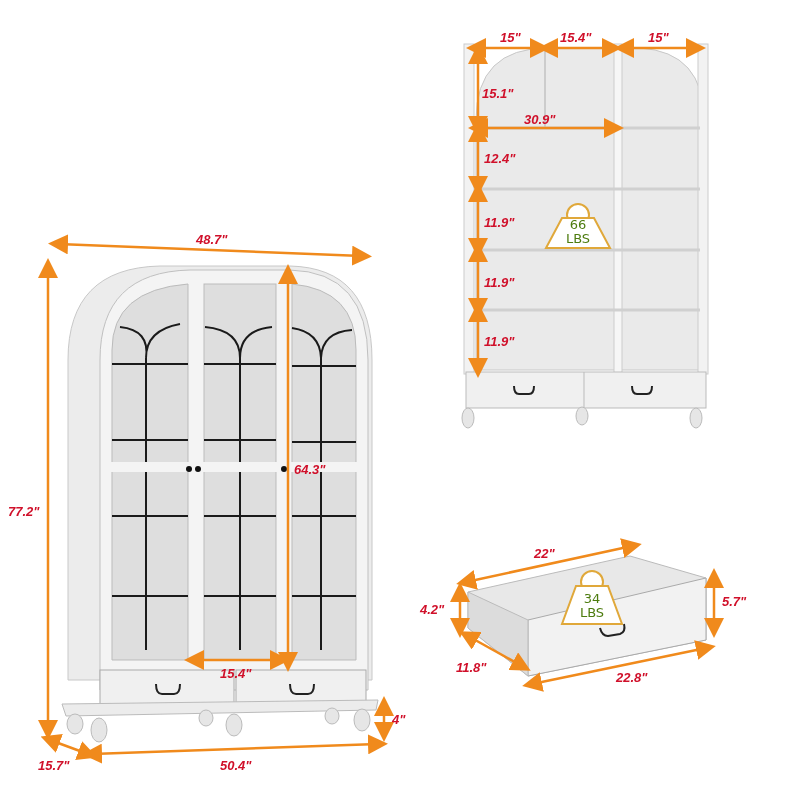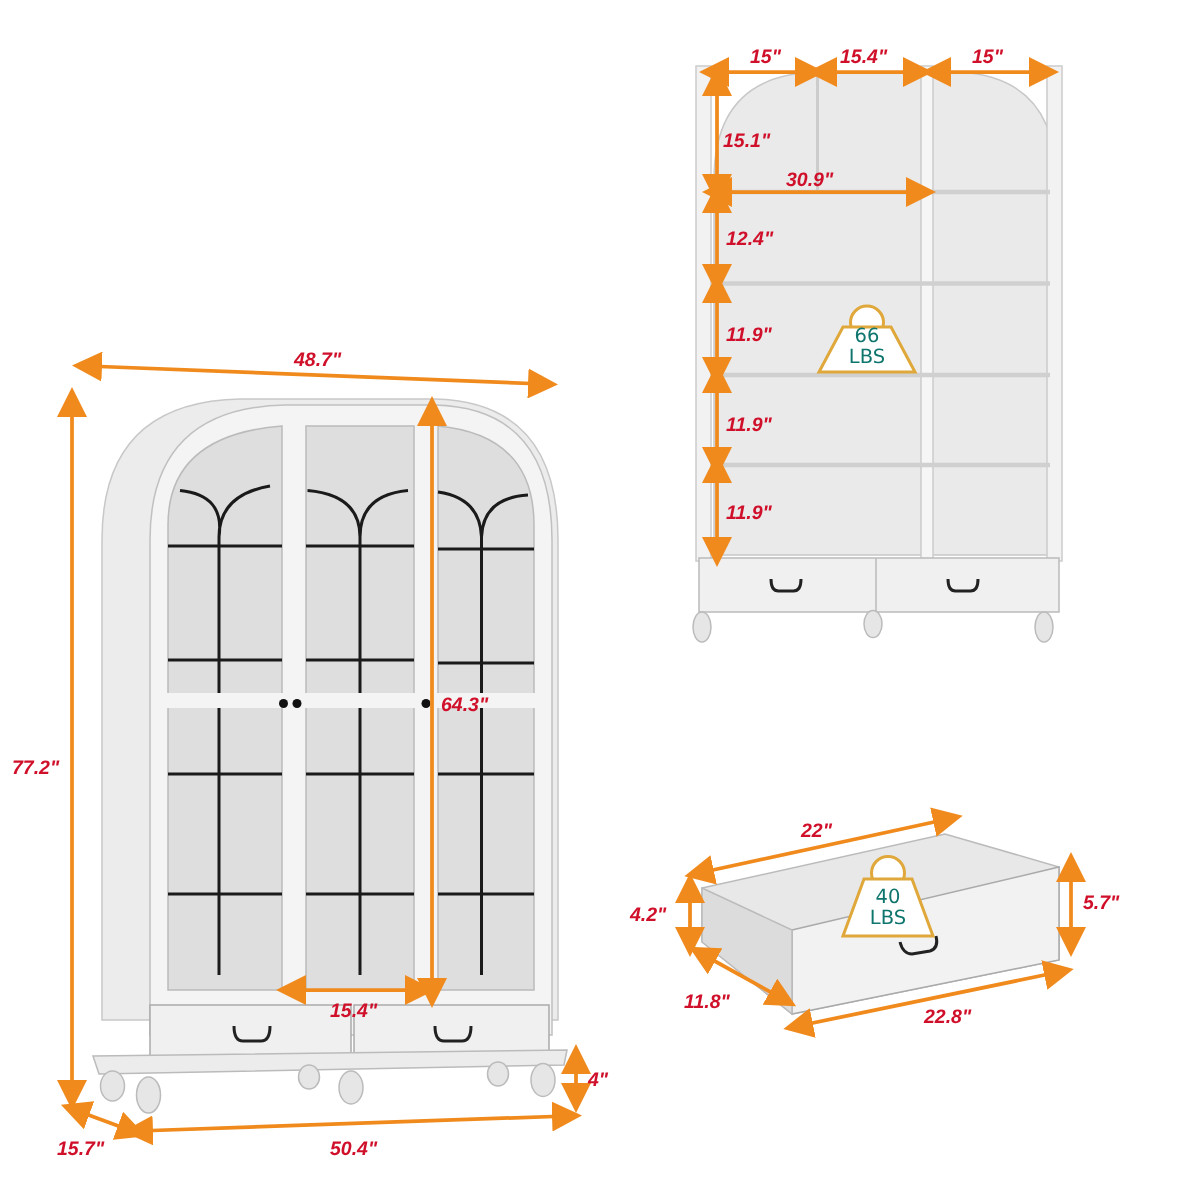--- a/index.html
+++ b/index.html
@@ -1,19 +1,19 @@
 <!DOCTYPE html>
 <html><head>
 <meta charset="utf-8">
 <style>
   html,body{margin:0;padding:0;background:#fff;}
   body{width:800px;height:800px;position:relative;overflow:hidden;font-family:"Liberation Sans",sans-serif;}
   .lbl{position:absolute;color:#d0102a;font-weight:bold;font-style:italic;font-size:13px;white-space:nowrap;}
   svg{position:absolute;left:0;top:0;}
-  .wt{position:absolute;text-align:center;font-family:"DejaVu Sans",sans-serif;font-size:13px;line-height:14px;color:#0f766e;}
+  .wt{position:absolute;text-align:center;font-family:"DejaVu Sans",sans-serif;font-size:13px;line-height:14px;color:#4d7c0f;}
 </style>
 </head>
 <body>
 
 <svg width="800" height="800">
   <defs>
     <marker id="ah" markerWidth="8" markerHeight="8" refX="4" refY="4" orient="auto-start-reverse">
       <path d="M0,0 L8,4 L0,8 z" fill="#f08a1c"></path>
     </marker>
   </defs>
@@ -159,15 +159,15 @@
   <div>66</div>
   <div>LBS</div>
 </div>
 
 <div class="lbl" style="left:534px;top:546px;">22"</div>
 <div class="lbl" style="left:420px;top:602px;">4.2"</div>
 <div class="lbl" style="left:722px;top:594px;">5.7"</div>
 <div class="lbl" style="left:456px;top:660px;">11.8"</div>
 <div class="lbl" style="left:616px;top:670px;">22.8"</div>
 <div class="wt" style="left:572px;top:592px;width:40px;">
-  <div>40</div>
+  <div>34</div>
   <div>LBS</div>
 </div>
 
 </body></html>

